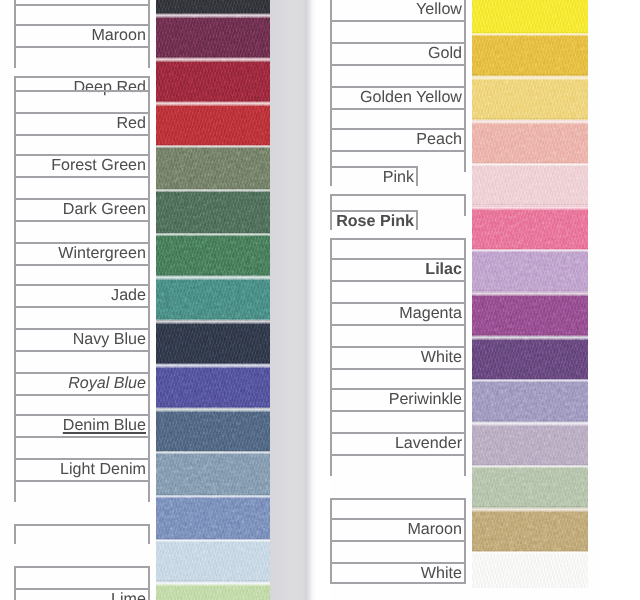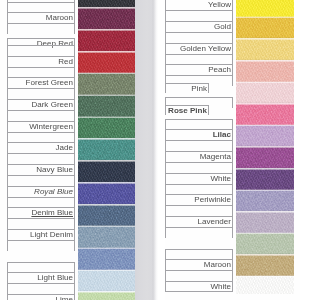--- a/index.html
+++ b/index.html
@@ -98,23 +98,20 @@
       <div class="cellrow" style="top: 216.6px; height: 10.83px; width: 68px;"></div>
       <div class="cellrow" style="top: 227.43px; height: 10.83px; width: 68px;">
         <span style="line-height: 10.83px; text-decoration: underline;">Denim Blue</span>
       </div>
       <div class="cellrow" style="top: 238.26px; height: 10.83px; width: 68px;"></div>
       <div class="cellrow" style="top: 249.09px; height: 10.83px; width: 68px;">
         <span style="line-height: 10.83px;">Light Denim</span>
       </div>
       <div class="cellrow" style="top: 259.92px; height: 10.83px; width: 68px;"></div>
       <div class="cellrow" style="top: 281.58px; height: 10.83px; width: 68px;"></div>
-      <div class="cellrow" style="top: 292.41px; height: 10.83px; width: 68px;">
-        <span style="line-height: 10.83px;">Light Blue</span>
-      </div>
       <div class="cellrow" style="top: 303.24px; height: 10.83px; width: 68px;"></div>
       <div class="cellrow last" style="top: 314.07px; height: 10.83px; width: 68px;">
         <span style="line-height: 10.83px;">Lime</span>
       </div>
     </div>
   <div class="strip" id="left-strip" style="left: 78px; top: -14.6px; width: 57px; height: 328.05px;">
       <div class="sw" style="background: rgb(44, 45, 51); position: absolute; left: 0px; width: 57px; top: 0px; height: 22.37px;">
         <div class="weave"></div>
       </div>
       <div class="sw" style="background: rgb(101, 39, 70); position: absolute; left: 0px; width: 57px; top: 21.87px; height: 22.37px;">

